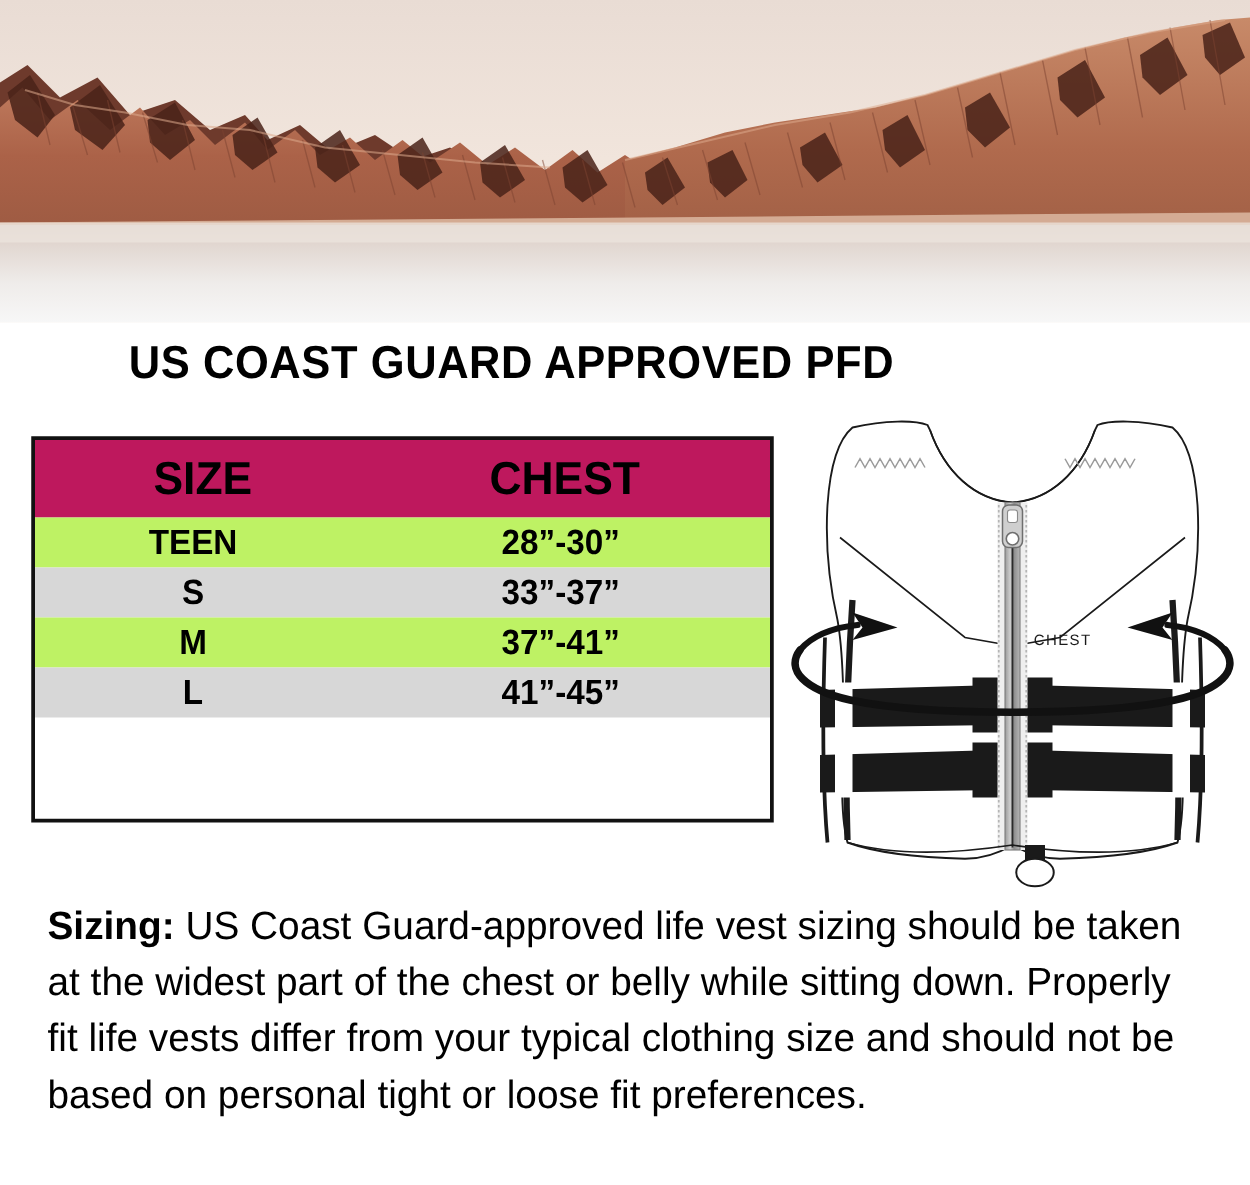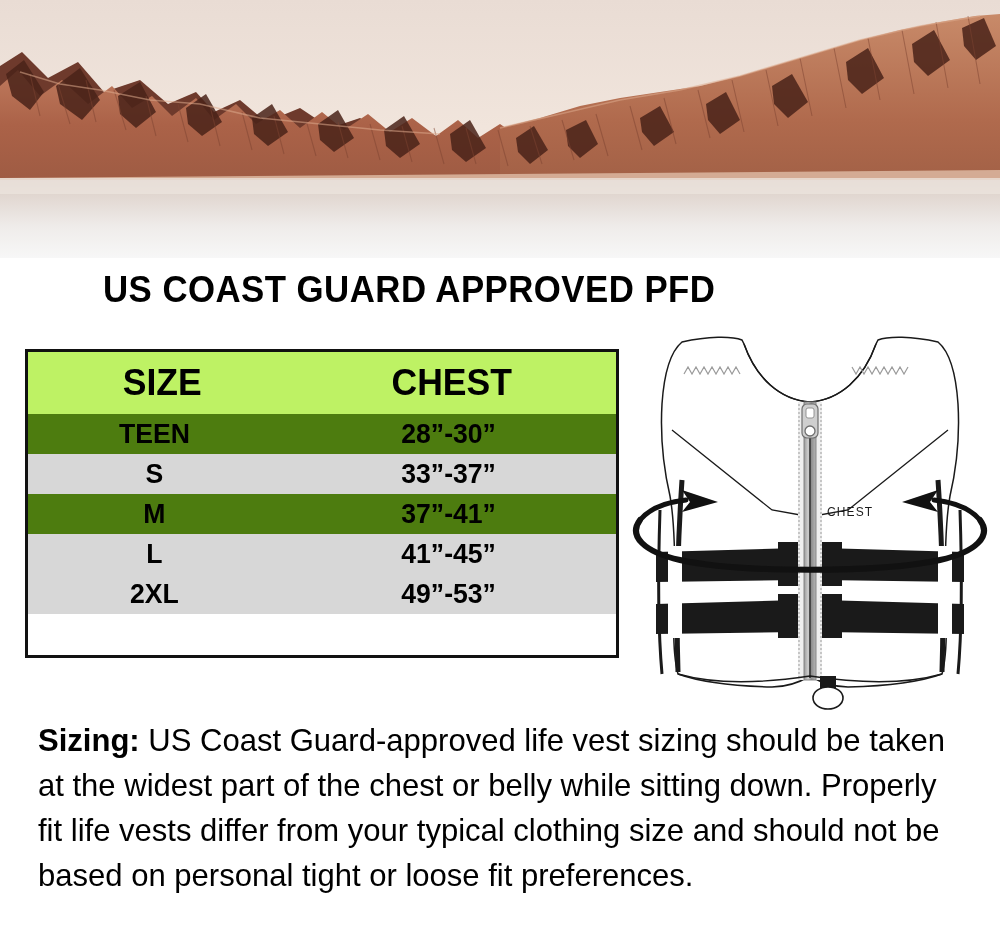--- a/index.html
+++ b/index.html
@@ -23,24 +23,24 @@
     transform: scaleX(0.94); transform-origin: left top;
   }
 
   
   .sizetable {
     position:absolute; left:25px; top:349px;
     width:594px; height:309px;
     border:3px solid #111; background:#fff;
   }
   .srow { display:flex; width:100%; }
-  .srow.head { height:62px; background:#bef264;padding-left:10px; }
+  .srow.head { height:62px; background:#be185d;padding-left:10px; }
   .srow.body { height:40px; }
   .srow.alt  { background:#d7d7d7; }
-  .srow.plain{ background:#4d7c0f; }
+  .srow.plain{ background:#bef264; }
   .cell { display:flex; align-items:center; justify-content:center; }
   .c-size  { width:43%; }
   .c-chest { width:57%; }
   .srow.head .cell {
     font-size:37px; font-weight:bold; color:#000;
     transform: scaleX(0.96);
   }
   .srow.body .cell {
     font-size:28px; font-weight:bold; color:#000;
     transform: scaleX(0.95);
@@ -175,24 +175,20 @@
       <div class="cell c-size">M</div>
       <div class="cell c-chest">37”-41”</div>
     </div>
 
     <div class="srow body alt">
       <div class="cell c-size">L</div>
       <div class="cell c-chest">41”-45”</div>
     </div>
 
 
-    <div class="srow body alt">
-      <div class="cell c-size">2XL</div>
-      <div class="cell c-chest">49”-53”</div>
-    </div>
   </div>
 
   <div class="vest">
     <svg viewBox="0 0 380 390">
       <defs>
         <linearGradient id="zip" x1="0" y1="0" x2="1" y2="0">
           <stop offset="0%" stop-color="#9a9a9a"></stop>
           <stop offset="35%" stop-color="#cfcfcf"></stop>
           <stop offset="60%" stop-color="#8d8d8d"></stop>
           <stop offset="100%" stop-color="#b6b6b6"></stop>

